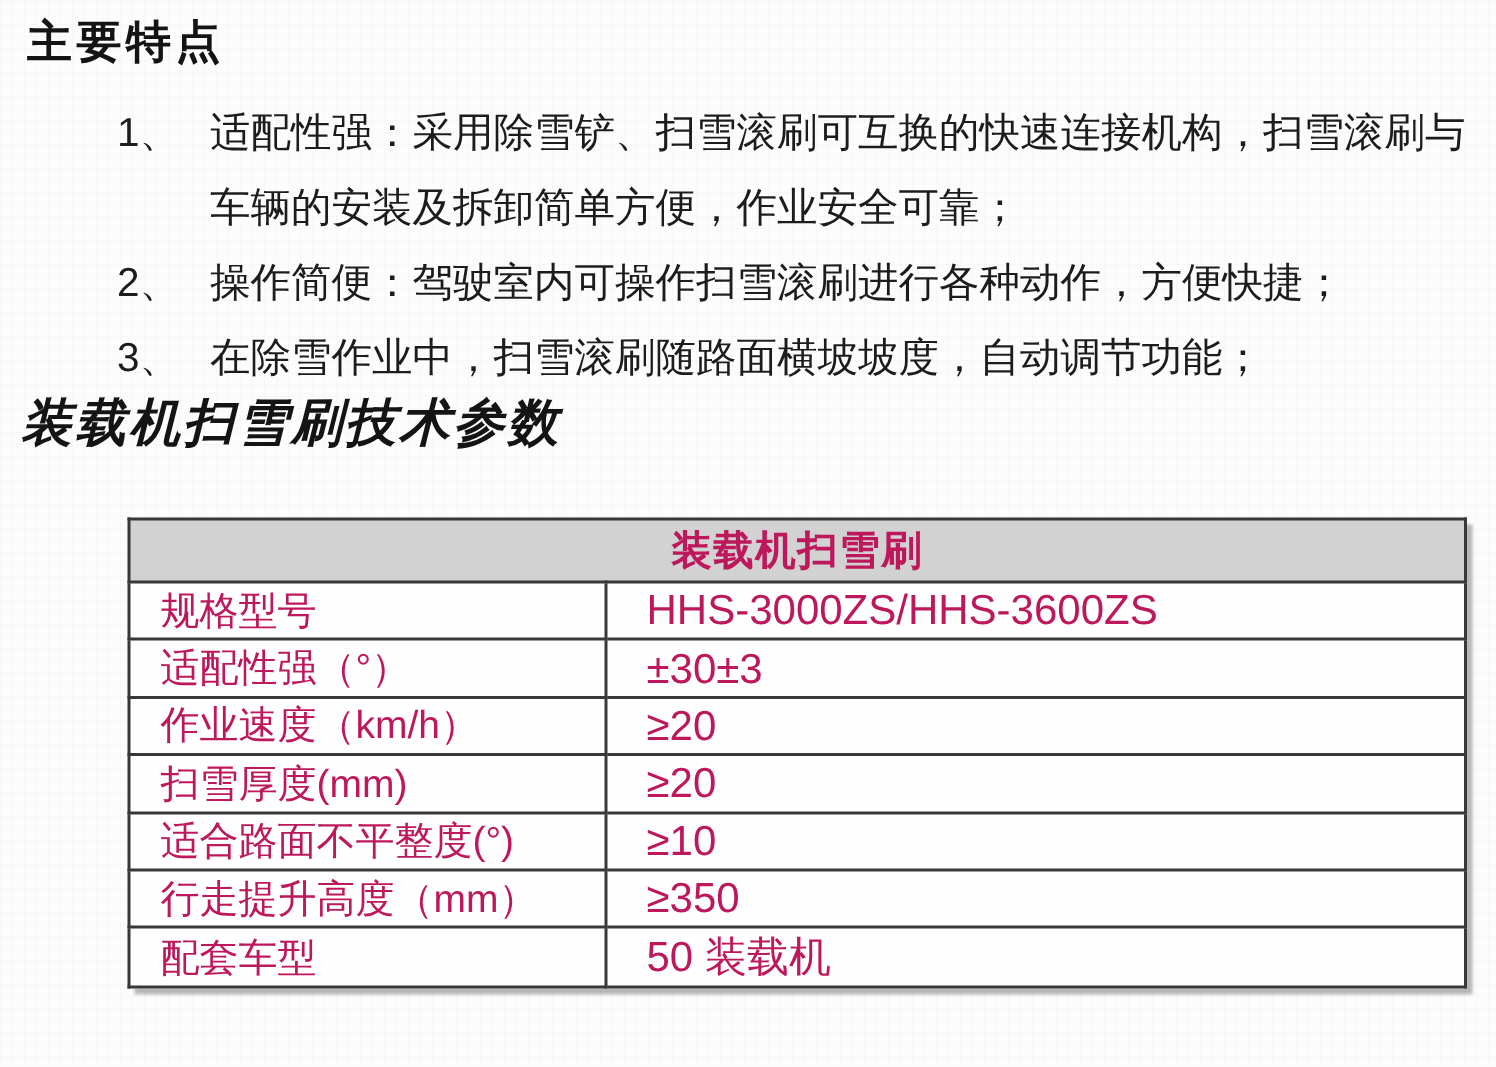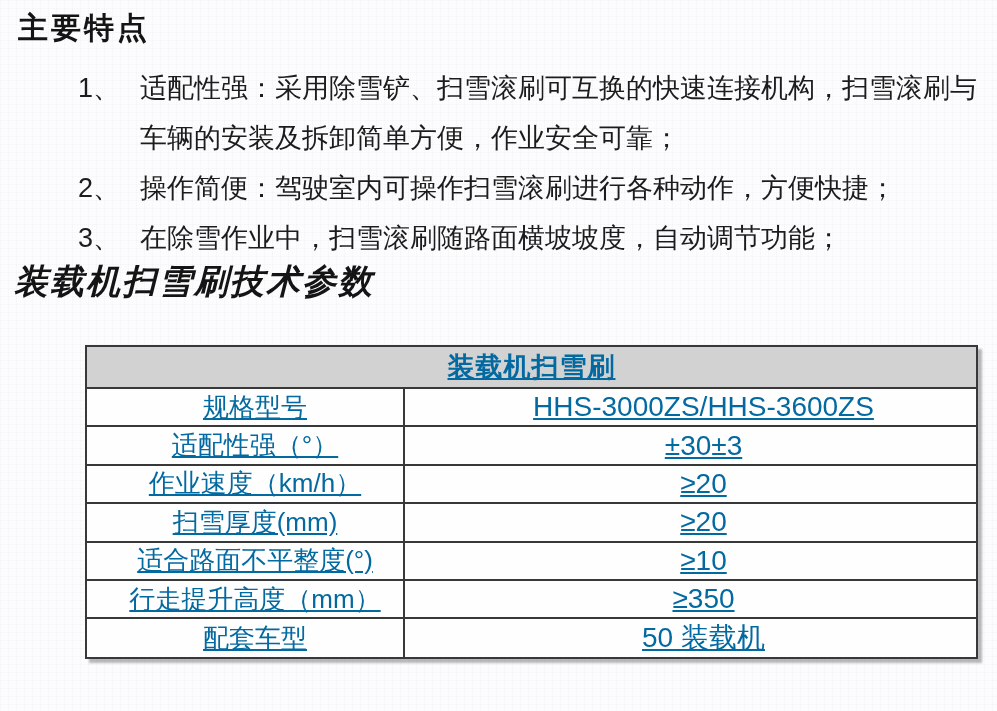--- a/index.html
+++ b/index.html
@@ -73,28 +73,26 @@
   .spec-table {
     position: absolute;
     left: 85px;
     top: 345px;
     width: 893px;
     border-collapse: collapse;
     table-layout: fixed;
     background: #fefefe;
     box-shadow: 4px 4px 2px rgba(100,100,100,0.45);
     font-size: 26px;
-    color: #0369a1;
-    text-decoration: underline;
+    color: #be185d;
   }
   .spec-table th,
   .spec-table td {
     border: 2px solid #383838;
     padding: 0;
-    text-align: center;
   }
   .spec-table thead th {
     height: 40px;
     background: #d2d2d2;
     font-size: 27px;
     font-weight: bold;
     text-align: center;
     letter-spacing: 1px;
   }
   .spec-table td {

